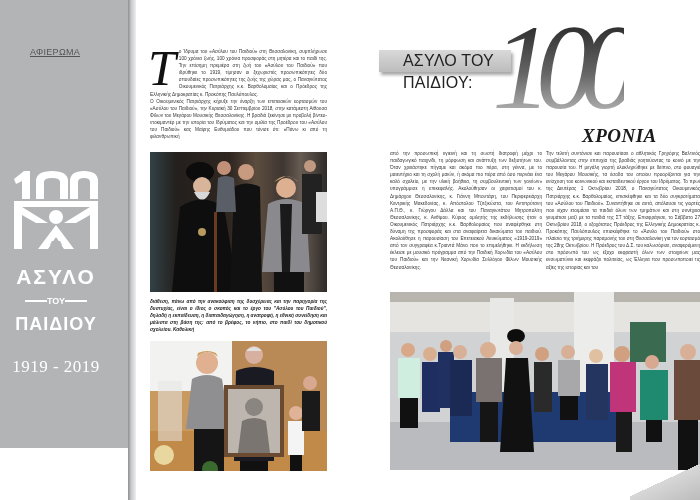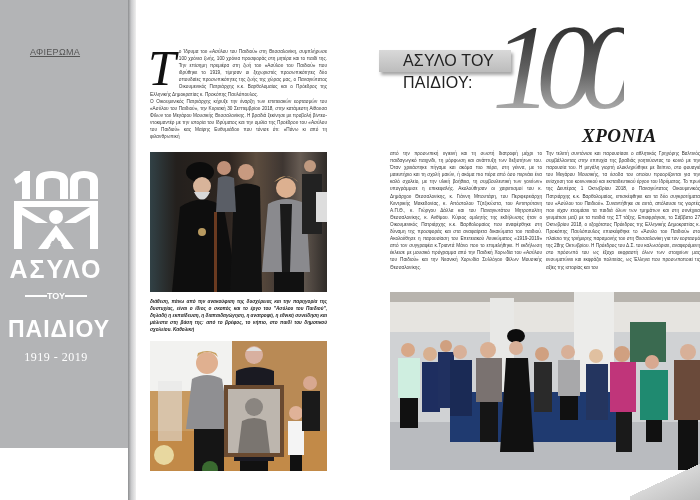--- a/index.html
+++ b/index.html
@@ -16,25 +16,25 @@
     background: linear-gradient(to right, #8d8e90 0%, #c8c9cb 40%, #efefef 100%);
   }
   .section-label {
     position: absolute; left: 0; width: 110px; top: 47px; text-align: center;
     font-size: 9px; letter-spacing: 0.3px; color: #555;
     text-decoration: underline;
   }
   .logo { position: absolute; left: 8px; top: 165px; width: 96px; }
   .logo svg { display: block; }
   .logo-text { color: #fff; text-align: center; font-weight: bold; }
-  .logo-asylo { font-size: 25px; letter-spacing: 2px; margin-top: 2px; }
+  .logo-asylo { font-size: 21px; letter-spacing: 2px; margin-top: 12px; }
   .logo-tou { font-size: 9px; display: flex; align-items: center; justify-content: center; margin-top: 7px; }
   .logo-tou .bar { width: 22px; height: 2px; background: #fff; display: inline-block; }
-  .logo-paidiou { font-size: 23px; letter-spacing: 1px; margin-top: 15px; }
-  .logo-years { font-family: "Liberation Serif", serif; font-size: 12px; font-weight: normal; margin-top: 7px; letter-spacing: 0.5px; }
+  .logo-paidiou { font-size: 18px; letter-spacing: 1px; margin-top: 8px; }
+  .logo-years { font-family: "Liberation Serif", serif; font-size: 17px; font-weight: normal; margin-top: 22px; letter-spacing: 0.5px; }
 
   
   .col-left { position: absolute; left: 150px; top: 48px; width: 177px; }
   .dropcap {
     float: left; font-family: "Liberation Serif", serif; font-style: italic;
     font-size: 50px; line-height: 40px; margin: 0 3px 0 -2px; color: #111;
   }
   .body-text { font-size: 4.7px; line-height: 7.1px; color: #333; text-align: justify; }
   .body-text.italic { font-style: italic; font-weight: bold; color: #222; }
   .photo { position: absolute; background: #333; overflow: hidden; }

